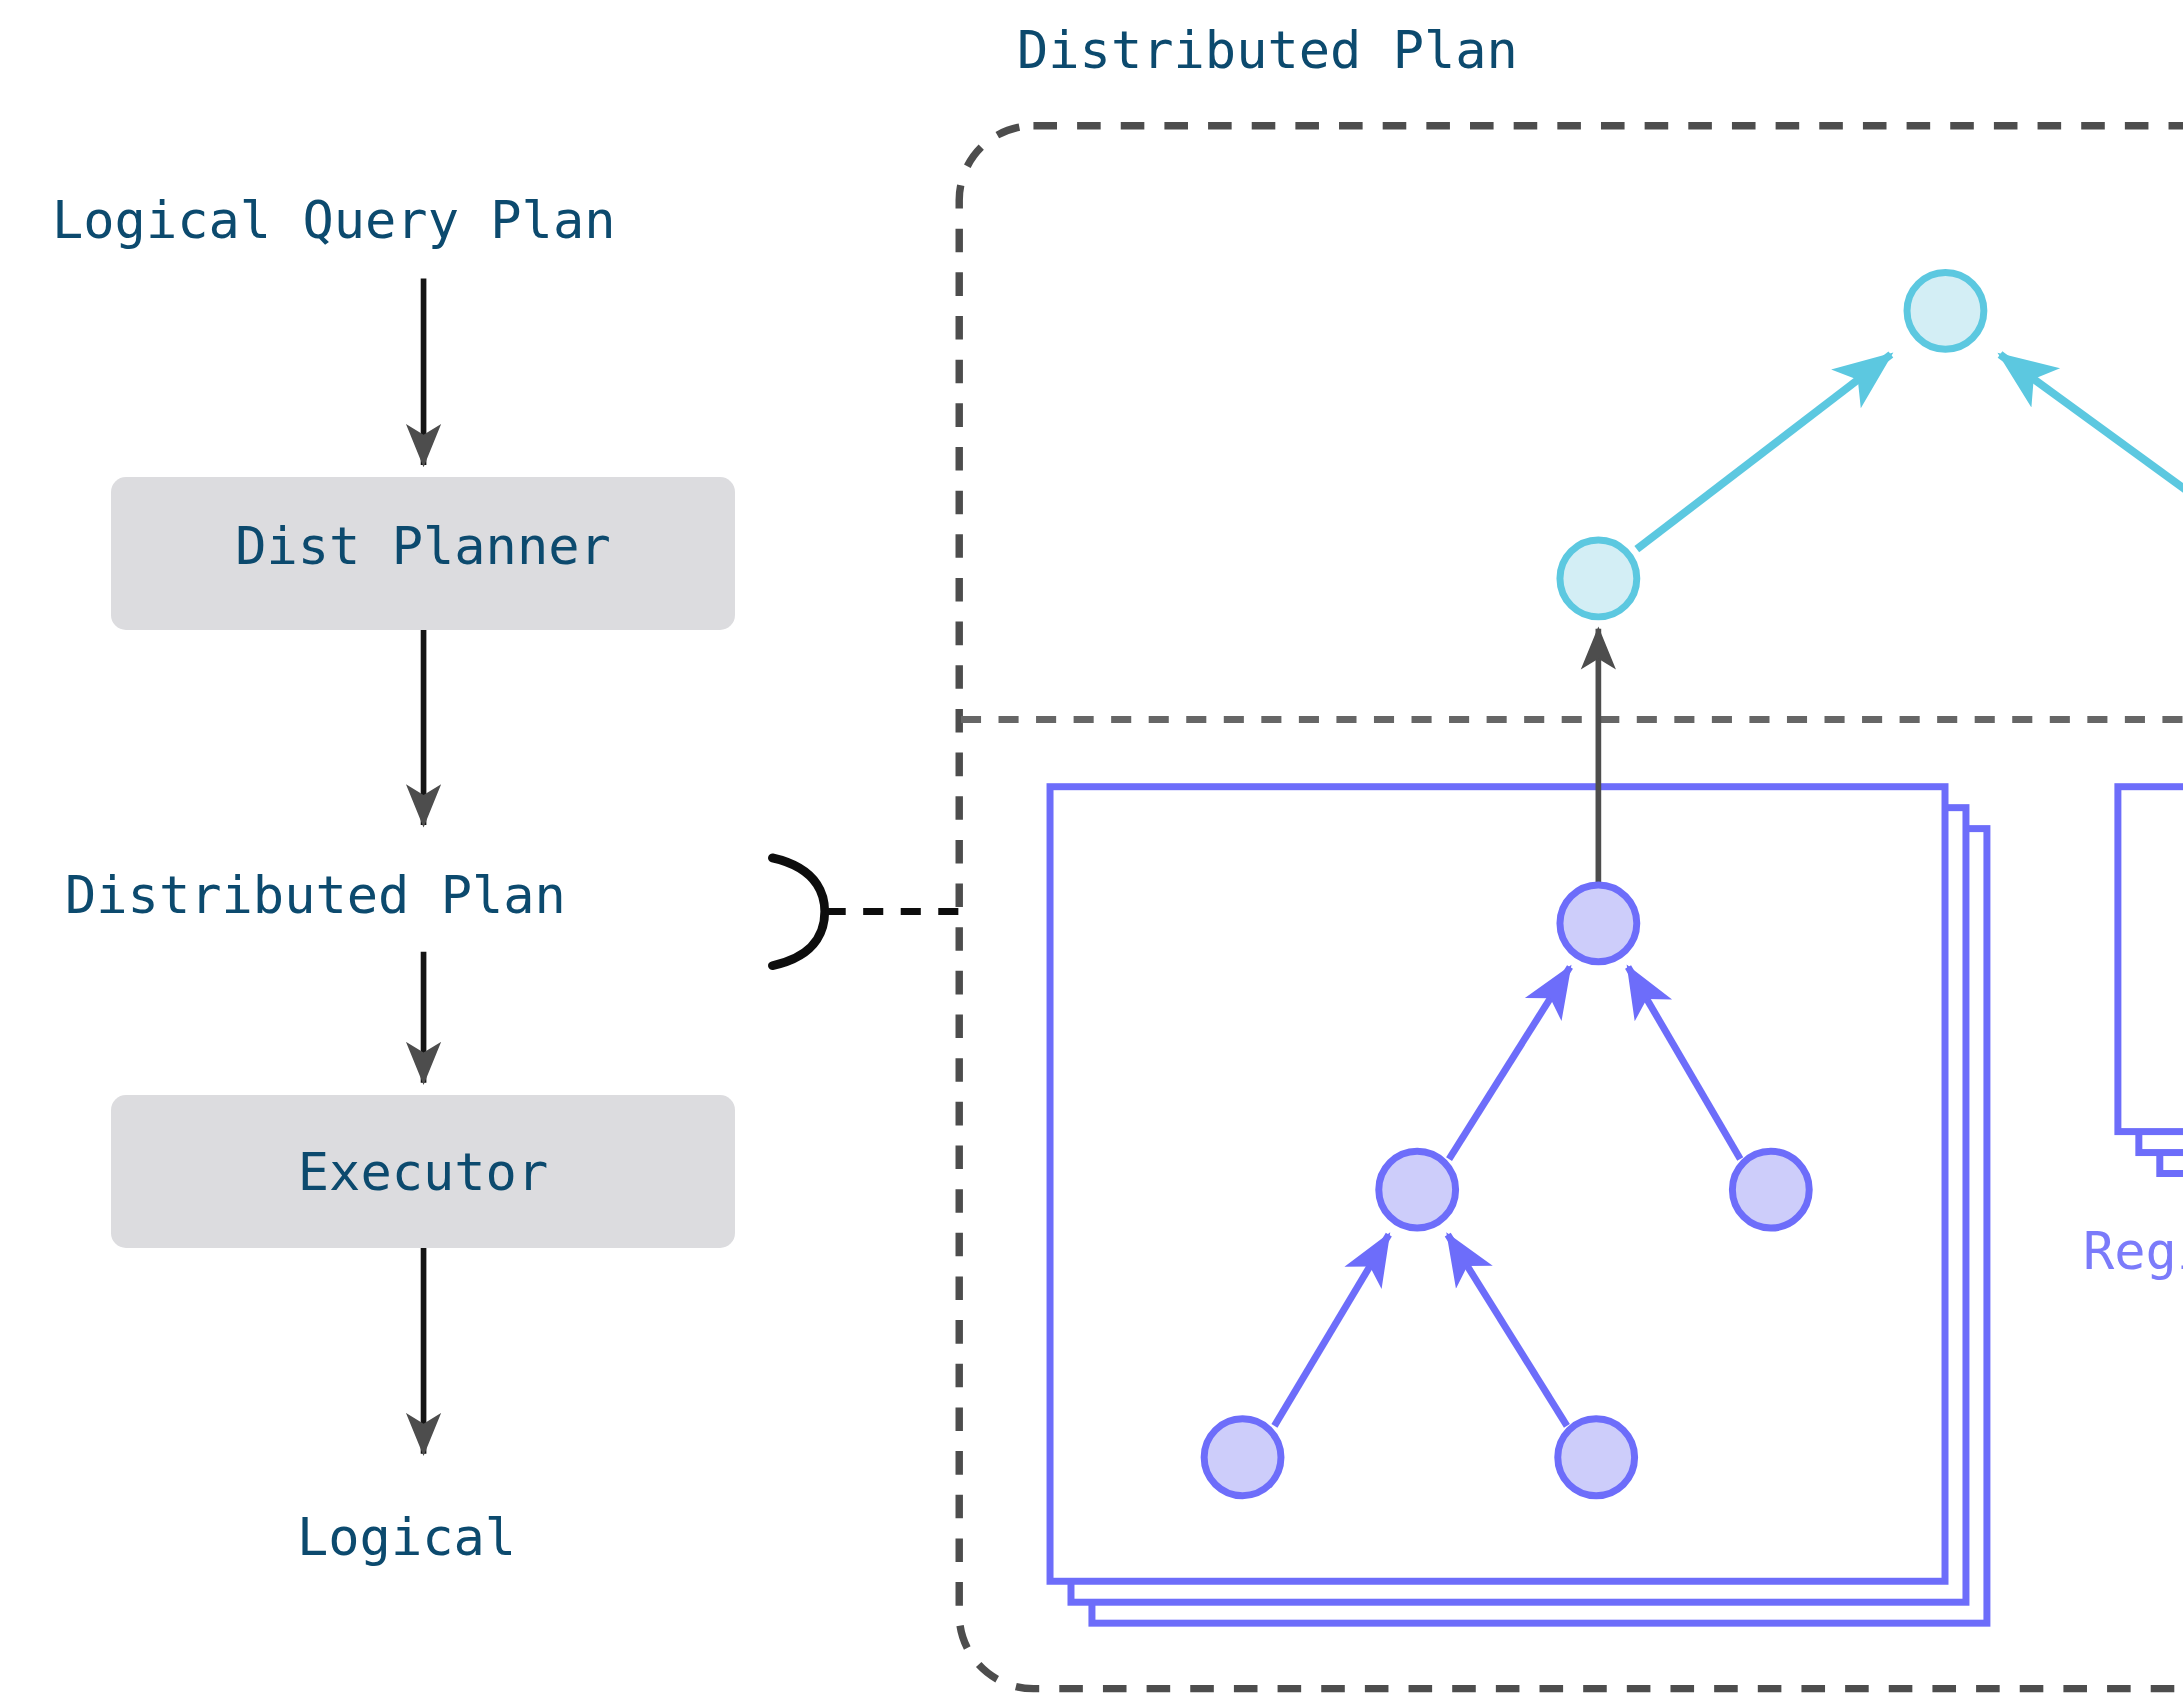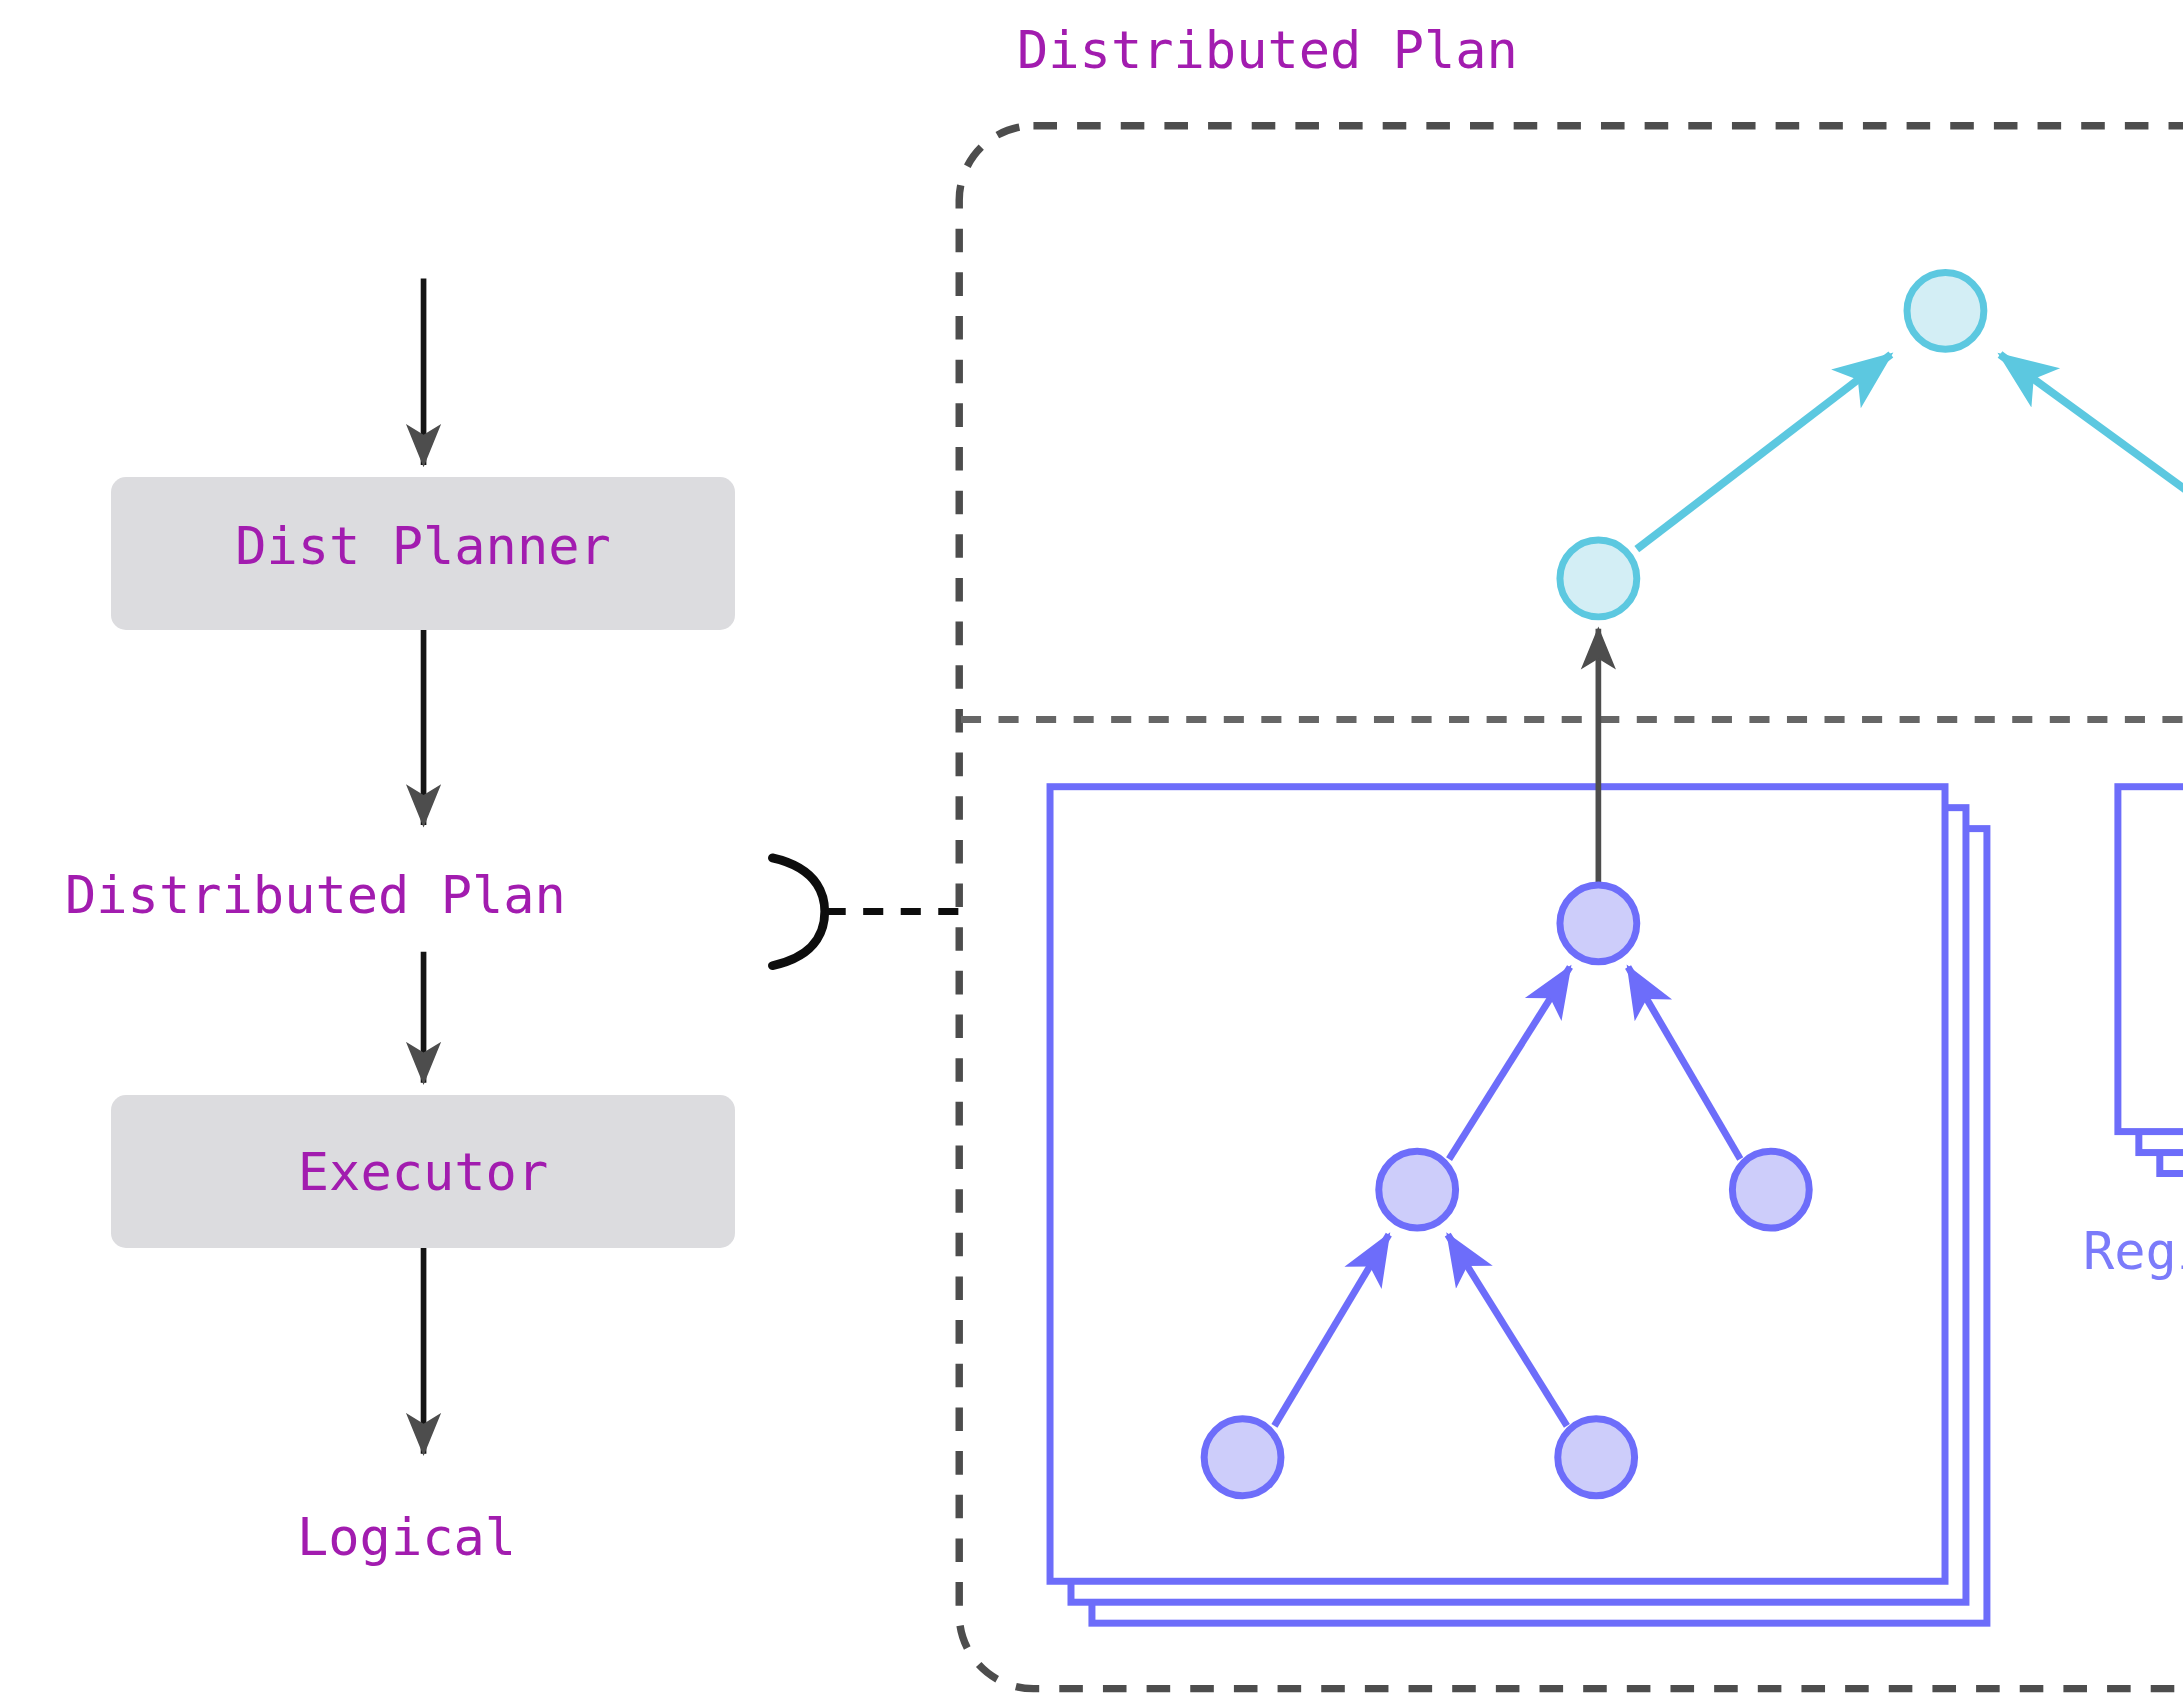--- a/index.html
+++ b/index.html
@@ -21,21 +21,21 @@
     top: 0;
     width: 3188px;
     height: 1707px;
   }
   .txt {
     position: absolute;
     font-family: "DejaVu Sans Mono", monospace;
     white-space: pre;
     line-height: 1;
   }
-  .t-ink  { color: #a21caf; }
+  .t-ink  { color: #0c4a6e; }
   .t-reg  { color: #7b7bfa; }
   .label-lqp   { left: 52px;  top: 194px;  font-size: 52px; }
   .label-distp { left: 65px;  top: 869px; font-size: 52px; }
   .label-result{ left: 297px;  top: 1511px; font-size: 52px; }
   .label-dist-planner { left: 111px; top: 477px; width: 624px; height: 137px;
                         display: flex; align-items: center; justify-content: center;
                         font-size: 52px; }
   .label-executor     { left: 111px; top: 1095px; width: 624px; height: 153px;
                         display: flex; align-items: center; justify-content: center;
                         font-size: 52px; border-radius: 7px; }
@@ -128,20 +128,21 @@
     </g>
 
     <g>
       <circle cx="5280" cy="2115" r="88" fill="#cdcdfa" stroke="#6d6dfa" stroke-width="16"></circle>
     </g>
   </svg>
 
   <div class="grey-box gb1"></div>
   <div class="grey-box gb2"></div>
 
+  <div class="txt t-ink label-lqp">Logical Query Plan</div>
 
   <div class="txt t-ink label-dist-planner">Dist Planner</div>
 
   <div class="txt t-ink label-distp">Distributed Plan</div>
 
   <div class="txt t-ink label-executor">Executor</div>
 
   <div class="txt t-ink label-result">Logical</div>
 
   <div class="txt t-ink label-title">Distributed Plan</div>

